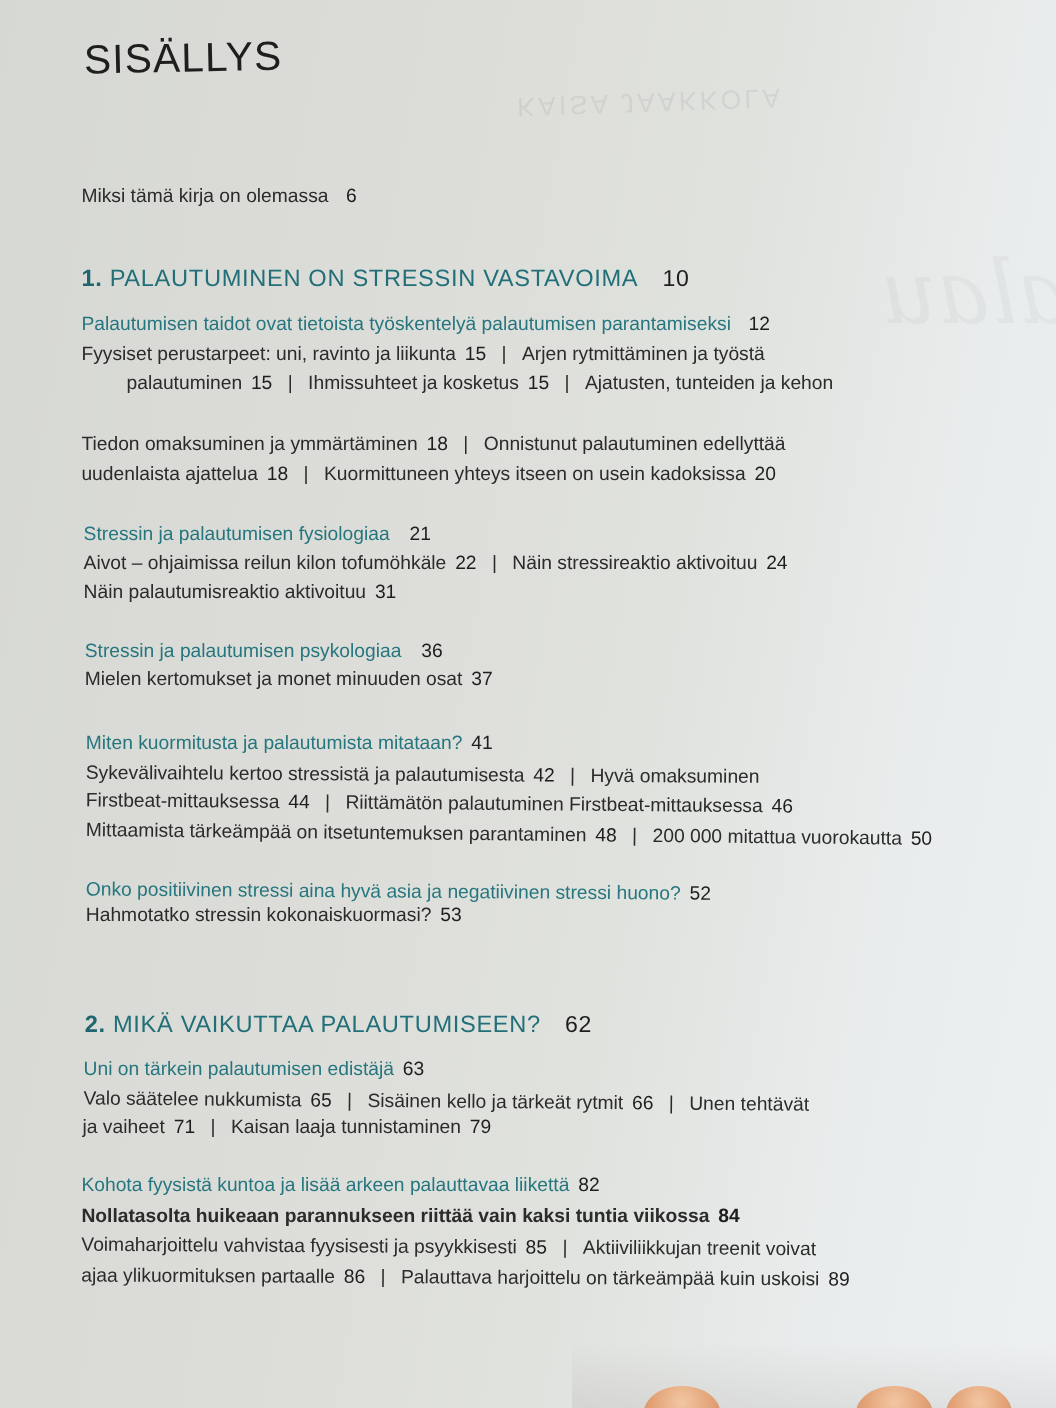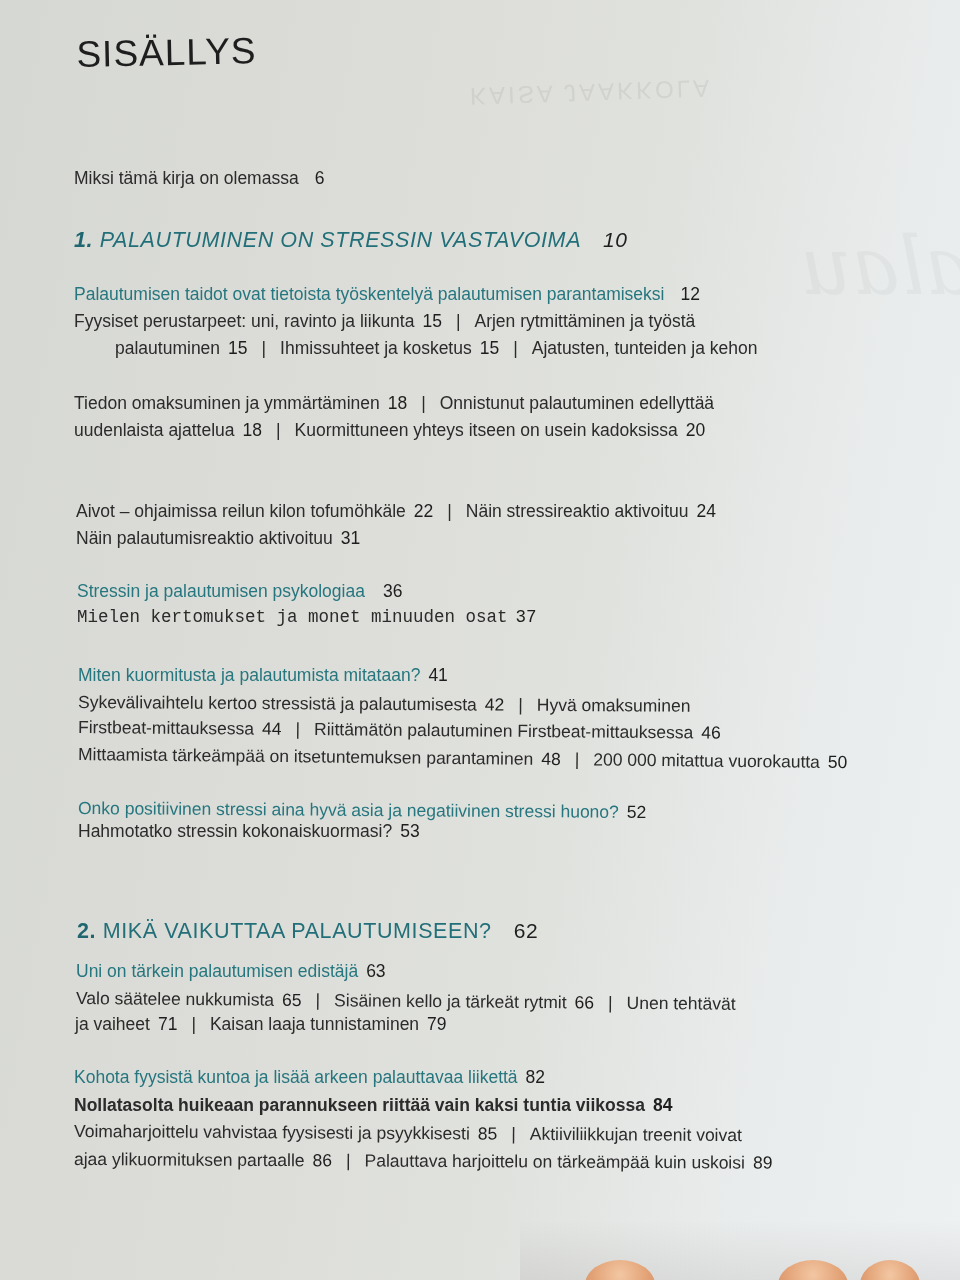--- a/index.html
+++ b/index.html
@@ -84,52 +84,55 @@
 <div class="page">
   <div class="ghost-text">KAISA JAAKKOLA</div>
   <div class="ghost-script">Palau</div>
 
   <div class="title">SISÄLLYS</div>
 
   <div class="line" style="left:74px; top:168px;">
     <span>Miksi tämä kirja on olemassa</span><span class="num" style="margin-left:16px">6</span>
   </div>
 
-  <div class="line chapter" style="left:74px; top:228px;font-style:italic;">
+  <div class="line chapter" style="left:74px; top:241px;">
     <span class="chnum">1.</span>
     <span>PALAUTUMINEN ON STRESSIN VASTAVOIMA</span><span class="num">10</span>
   </div>
 
   <div class="line teal" style="left:74px; top:284px;">
     <span>Palautumisen taidot ovat tietoista työskentelyä palautumisen parantamiseksi</span><span class="num" style="margin-left:16px">12</span>
   </div>
   <div class="line" style="left:74px; top:311px;">
     <span>Fyysiset perustarpeet: uni, ravinto ja liikunta</span><span class="num">15</span><span class="sep">|</span><span>Arjen rytmittäminen ja työstä</span>
   </div>
   <div class="line" style="left:74px; top:338px;margin-left:41px;">
     <span>palautuminen</span><span class="num">15</span><span class="sep">|</span><span>Ihmissuhteet ja kosketus</span><span class="num">15</span><span class="sep">|</span><span>Ajatusten, tunteiden ja kehon</span>
   </div>
   <div class="line" style="left:74px; top:393px;">
     <span>Tiedon omaksuminen ja ymmärtäminen</span><span class="num">18</span><span class="sep">|</span><span>Onnistunut palautuminen edellyttää</span>
   </div>
   <div class="line" style="left:74px; top:420px;">
     <span>uudenlaista ajattelua</span><span class="num">18</span><span class="sep">|</span><span>Kuormittuneen yhteys itseen on usein kadoksissa</span><span class="num">20</span>
   </div>
 
+  <div class="line teal" style="left:76px; top:475px;">
+    <span>Stressin ja palautumisen fysiologiaa</span><span class="num" style="margin-left:18px">21</span>
+  </div>
   <div class="line" style="left:76px; top:501px;">
     <span>Aivot – ohjaimissa reilun kilon tofumöhkäle</span><span class="num">22</span><span class="sep">|</span><span>Näin stressireaktio aktivoituu</span><span class="num">24</span>
   </div>
   <div class="line" style="left:76px; top:528px;">
     <span>Näin palautumisreaktio aktivoituu</span><span class="num">31</span>
   </div>
 
   <div class="line teal" style="left:77px; top:581px;">
     <span>Stressin ja palautumisen psykologiaa</span><span class="num" style="margin-left:18px">36</span>
   </div>
-  <div class="line" style="left:77px; top:607px;font-family:Liberation Mono, monospace;">
+  <div class="line" style="left:77px; top:607px;">
     <span>Mielen kertomukset ja monet minuuden osat</span><span class="num">37</span>
   </div>
 
   <div class="line teal" style="left:78px; top:665px;">
     <span>Miten kuormitusta ja palautumista mitataan?</span><span class="num">41</span>
   </div>
   <div class="line" style="left:78px; top:692px; transform: rotate(0.35deg);">
     <span>Sykevälivaihtelu kertoo stressistä ja palautumisesta</span><span class="num">42</span><span class="sep">|</span><span>Hyvä omaksuminen</span>
   </div>
   <div class="line" style="left:78px; top:717px; transform: rotate(0.5deg);">

